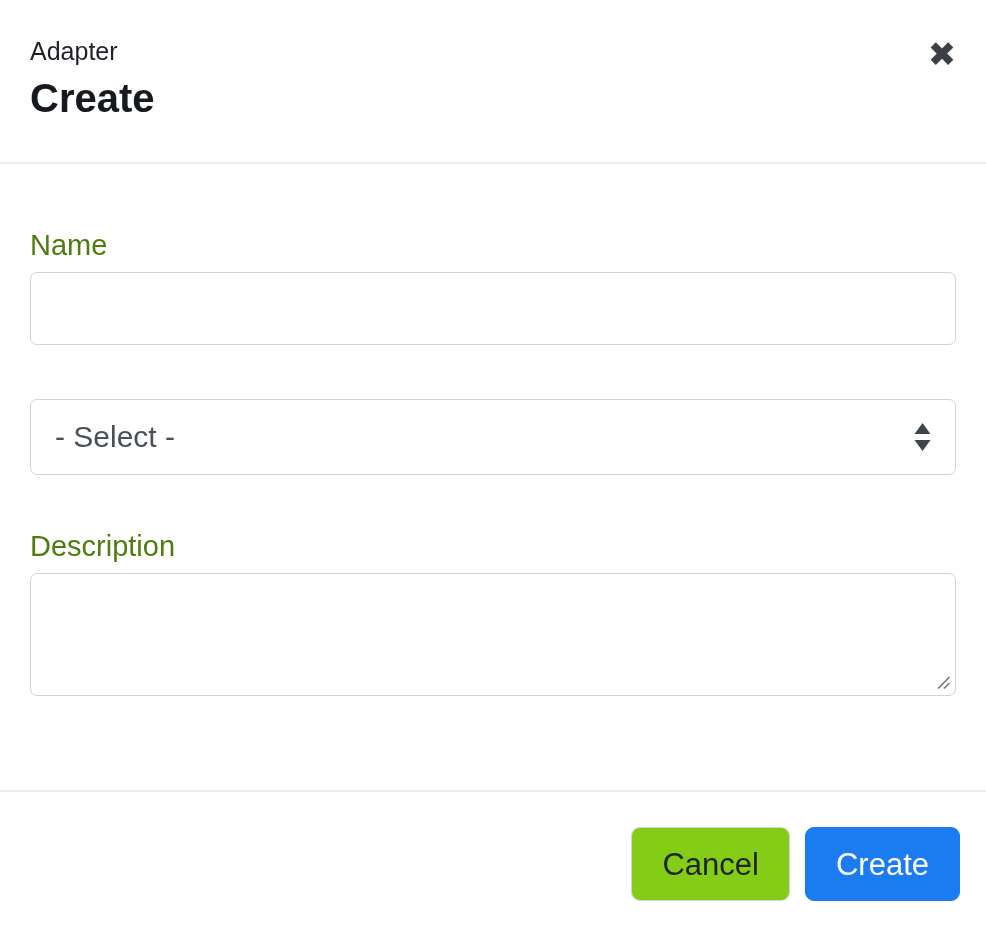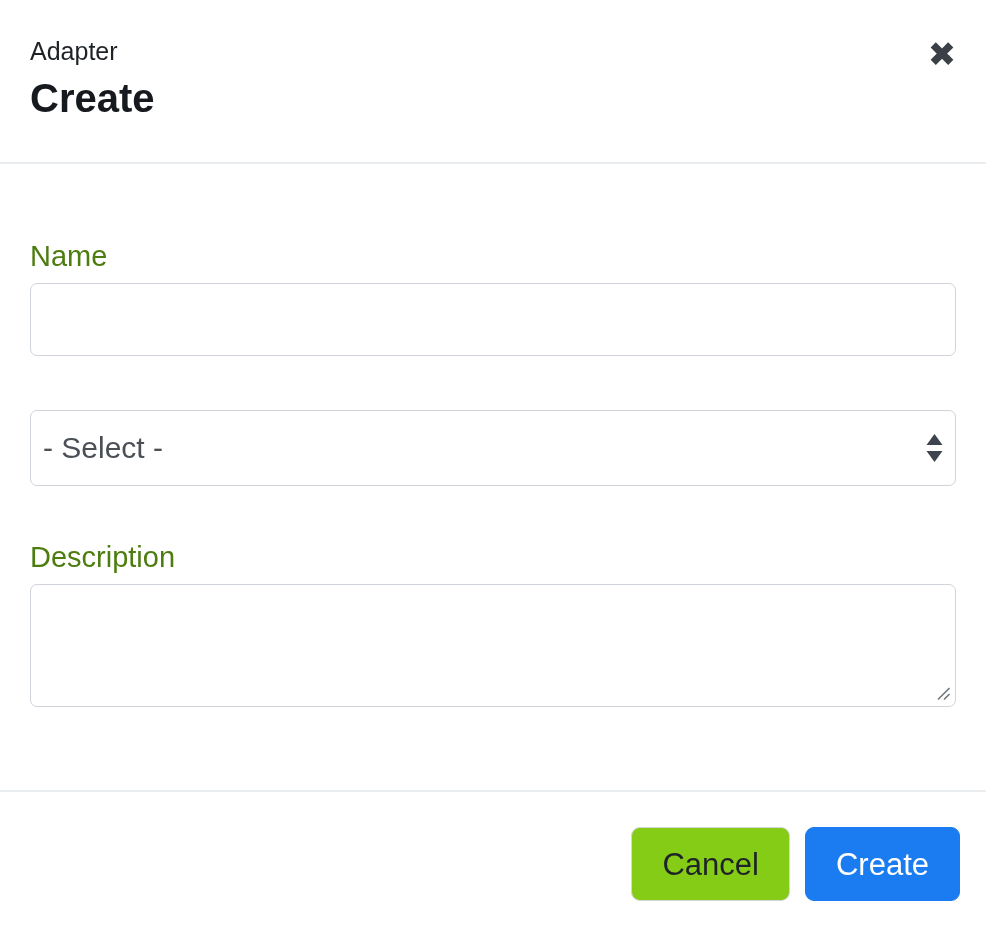--- a/index.html
+++ b/index.html
@@ -10,21 +10,20 @@
     font-family: "Liberation Sans", "DejaVu Sans", sans-serif;
     color: #1e2227;
   }
   .modal {
     width: 986px;
     height: 928px;
     background: #ffffff;
     display: flex;
     flex-direction: column;
     overflow: hidden;
-    gap: 11px;
   }
 
   
   .modal-header {
     position: relative;
     padding: 36px 30px 40px 30px;
     border-bottom: 2px solid var(--divider, #e9edf0);
     flex: 0 0 auto;
   }
   .subtitle {
@@ -83,21 +82,21 @@
   }
   .select {
     width: 100%;
     height: 76px;
     border: 1px solid var(--input-border, #ced4da);
     border-radius: 7px;
     background: #ffffff;
     display: flex;
     align-items: center;
     justify-content: space-between;
-    padding: 0 12px;
+    padding: 0 24px;
     cursor: pointer;
   }
   .select-value {
     font-size: 30px;
     color: #4a5056;
   }
   .select-arrows { flex: 0 0 auto; display: block; }
 
   .textarea-wrap { position: relative; }
   .description-textarea {

